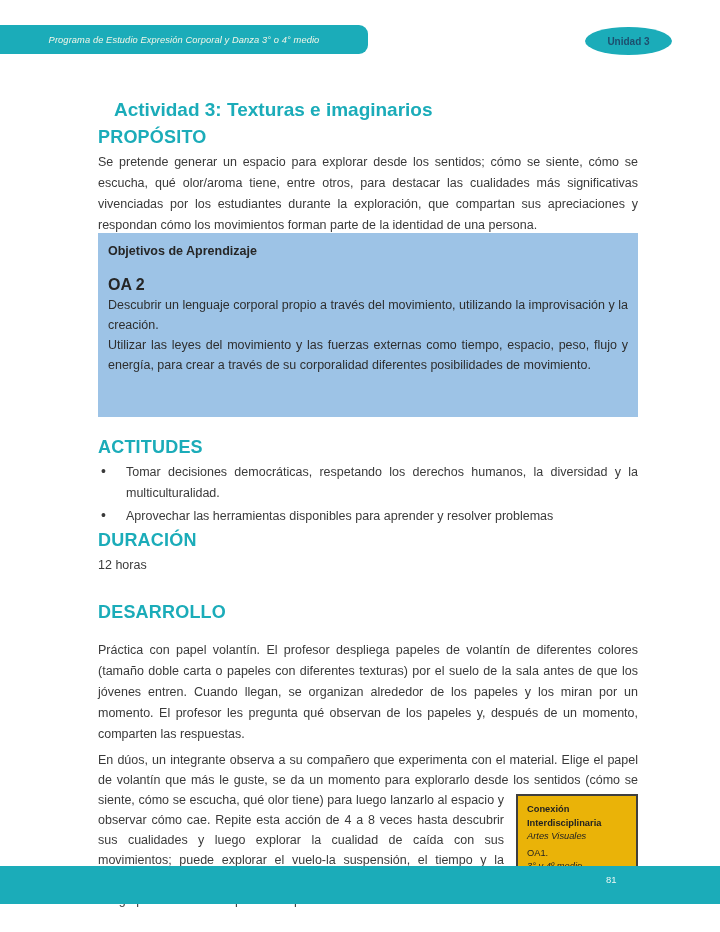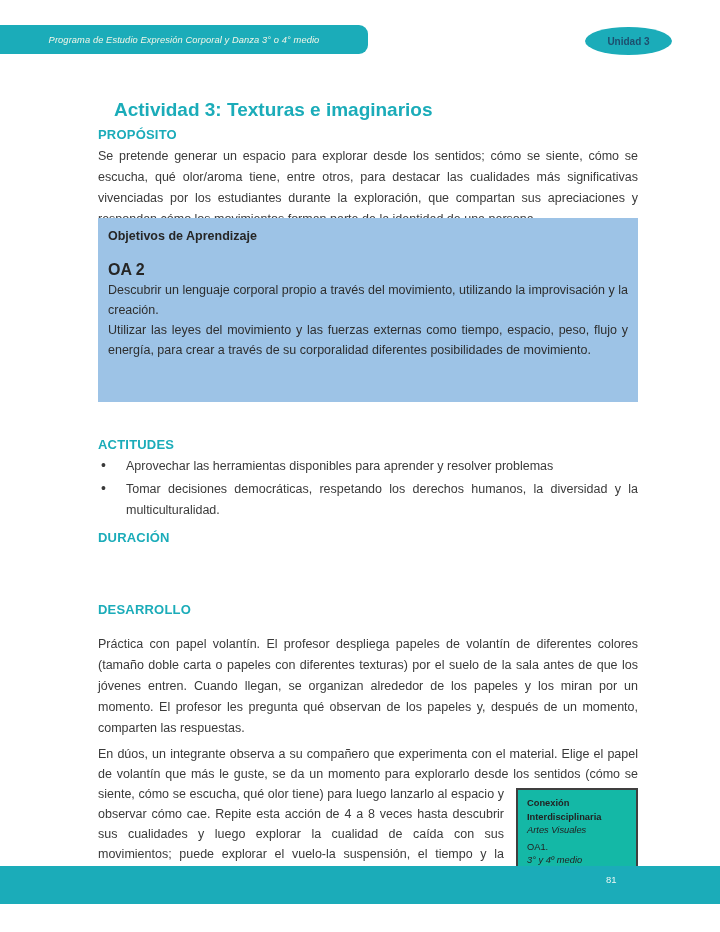--- a/index.html
+++ b/index.html
@@ -27,47 +27,47 @@
     display:flex;align-items:center;justify-content:center;
     color:#1D4F6E;font-size:10px;font-weight:bold;text-align:right;
   }
   
   .sec{position:absolute;left:98px;width:540px;}
   h1.page-title{
     position:absolute;left:98px;top:82px;margin:16px;width:540px;
     font-size:19px;line-height:24px;font-weight:bold;color:var(--teal);
   }
   .sec-heading{
-    margin:0 0 4px 0;font-size:13px;font-weight:bold;color:var(--teal);
+    margin:0 0 4px 0;font-size:18px;font-weight:bold;color:var(--teal);
     letter-spacing:0.2px;
   }
   .body-p{margin:0;font-size:12.5px;line-height:21px;text-align:justify;}
   
   #sec-proposito{top:127px;}
   #oa-box{
-    top:218px;background:var(--lightblue);padding:8px 10px 10px 10px;
+    top:233px;background:var(--lightblue);padding:8px 10px 10px 10px;
     min-height:184px;
   }
   .oa-title{margin:0;font-size:12.5px;line-height:20px;font-weight:bold;color:#262626;}
   .oa-label{margin:14px 0 0 0;font-size:16px;line-height:20px;font-weight:bold;color:#262626;}
   .oa-text{margin:0;font-size:12.5px;line-height:20px;text-align:justify;color:#2E2E2E;}
   #sec-actitudes{top:437px;}
   ul.bullets{margin:3px 0 0 0;padding:0;}
   ul.bullets li{
     list-style:none;position:relative;padding-left:28px;margin:0 0 2px 0;
     font-size:12.5px;line-height:21px;text-align:justify;
   }
   ul.bullets li::before{content:"\2022";position:absolute;left:3px;top:-1px;font-size:14px;}
   #sec-duracion{top:530px;}
   #sec-duracion .body-p{margin-top:3px;text-align:left;}
   #sec-desarrollo{top:602px;}
   #para-1{margin-top:17px;}
   #para-2{margin-top:5px;line-height:20px;}
   .conexion-box{
-    float:right;width:122px;background:#14b8a6;border:2px solid #3F3F3F;
+    float:right;width:122px;background:#eab308;border:2px solid #3F3F3F;
     padding:7px 9px 8px 9px;margin:4px 0 3px 12px;
     font-size:9.3px;line-height:13.5px;text-align:left;color:#222222;
   }
   .cx-line{display:block;}
   .cx-title{font-weight:bold;}
   .cx-sub{font-style:italic;}
   .cx-oa{margin-top:3px;}
   .cx-level{font-style:italic;}
   
   .footer-bar{
@@ -102,30 +102,31 @@
   <p class="oa-title">Objetivos de Aprendizaje</p>
   <p class="oa-label">OA 2</p>
   <p class="oa-text">Descubrir un lenguaje corporal propio a través del movimiento, utilizando la improvisación y la creación.</p>
   <p class="oa-text">Utilizar las leyes del movimiento y las fuerzas externas como tiempo, espacio, peso, flujo y energía, para crear a través de su corporalidad diferentes posibilidades de movimiento.</p>
 </div>
 
 <div class="sec" id="sec-actitudes">
   <h2 class="sec-heading">ACTITUDES</h2>
   <ul class="bullets">
     <li>
-      <span>Aprovechar las herramientas disponibles para aprender y resolver problemas</span>
+      <span>Tomar decisiones democráticas, respetando los derechos humanos, la diversidad y la multiculturalidad.</span>
     </li>
     <li>
-      <span>Tomar decisiones democráticas, respetando los derechos humanos, la diversidad y la multiculturalidad.</span>
+      <span>Aprovechar las herramientas disponibles para aprender y resolver problemas</span>
     </li>
   </ul>
 </div>
 
 <div class="sec" id="sec-duracion">
   <h2 class="sec-heading">DURACIÓN</h2>
+  <p class="body-p">12 horas</p>
 </div>
 
 <div class="sec" id="sec-desarrollo">
   <h2 class="sec-heading">DESARROLLO</h2>
   <p class="body-p" id="para-1">Práctica con papel volantín. El profesor despliega papeles de volantín de diferentes colores (tamaño doble carta o papeles con diferentes texturas) por el suelo de la sala antes de que los jóvenes entren. Cuando llegan, se organizan alrededor de los papeles y los miran por un momento. El profesor les pregunta qué observan de los papeles y, después de un momento, comparten las respuestas.</p>
   <p class="body-p" id="para-2">
     <span>En dúos, un integrante observa a su compañero que experimenta con el material. Elige el papel de volantín que más le guste, se da un momento para explorarlo desde los sentidos (cómo se siente, cómo</span>
     <span class="conexion-box">
       <span class="cx-line cx-title">Conexión Interdisciplinaria</span>
       <span class="cx-line cx-sub">Artes Visuales</span>

